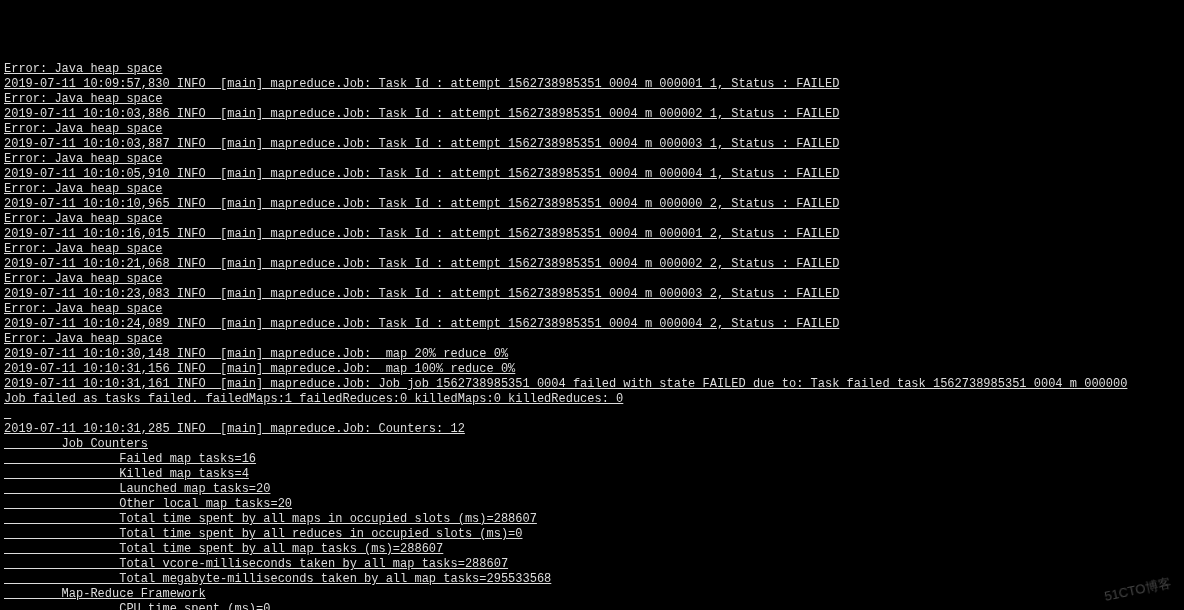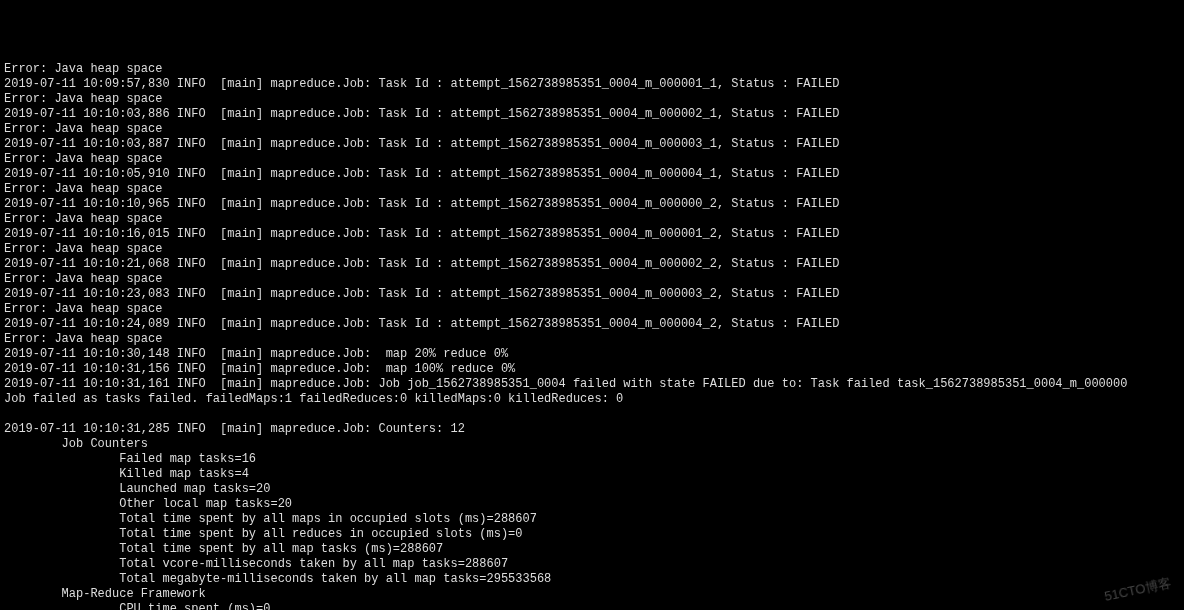--- a/index.html
+++ b/index.html
@@ -8,21 +8,21 @@
       color: #ddd;
       font-family: "Courier New", monospace;
       font-size: 12px;
       line-height: 1.25;
       width: 1184px;
       height: 610px;
       overflow: hidden;
       padding: 2px 4px;
       white-space: pre;
     }
-    .line { white-space: pre; }
+    .line { white-space: pre; text-decoration: underline; }
     .watermark {
       position: fixed;
       right: 12px;
       bottom: 12px;
       color: #888;
       opacity: 0.5;
       font-size: 13px;
       font-family: sans-serif;
       transform: rotate(-12deg);
     }

